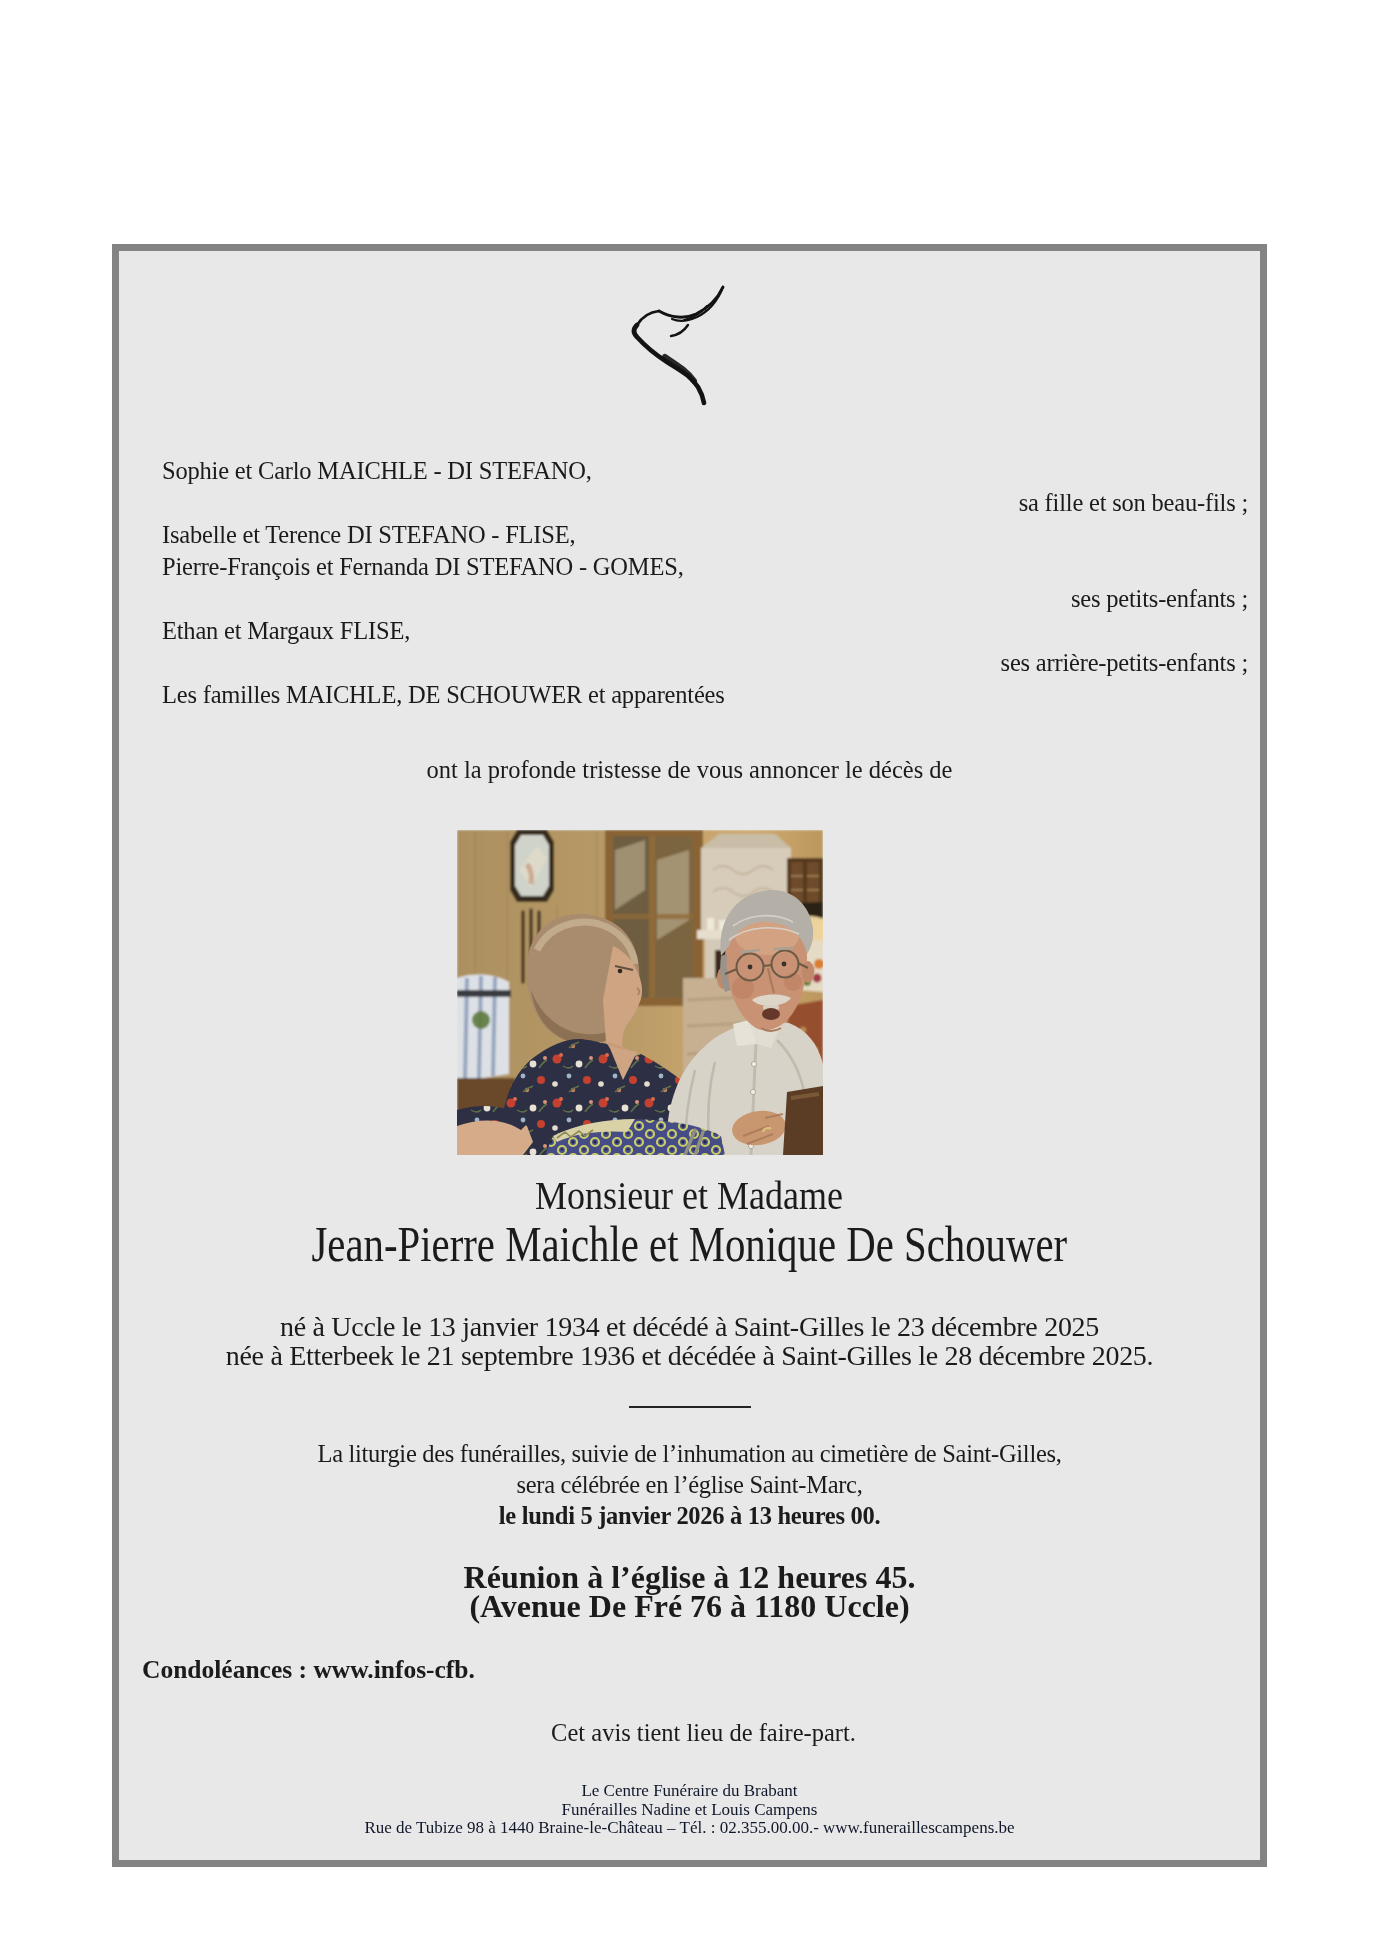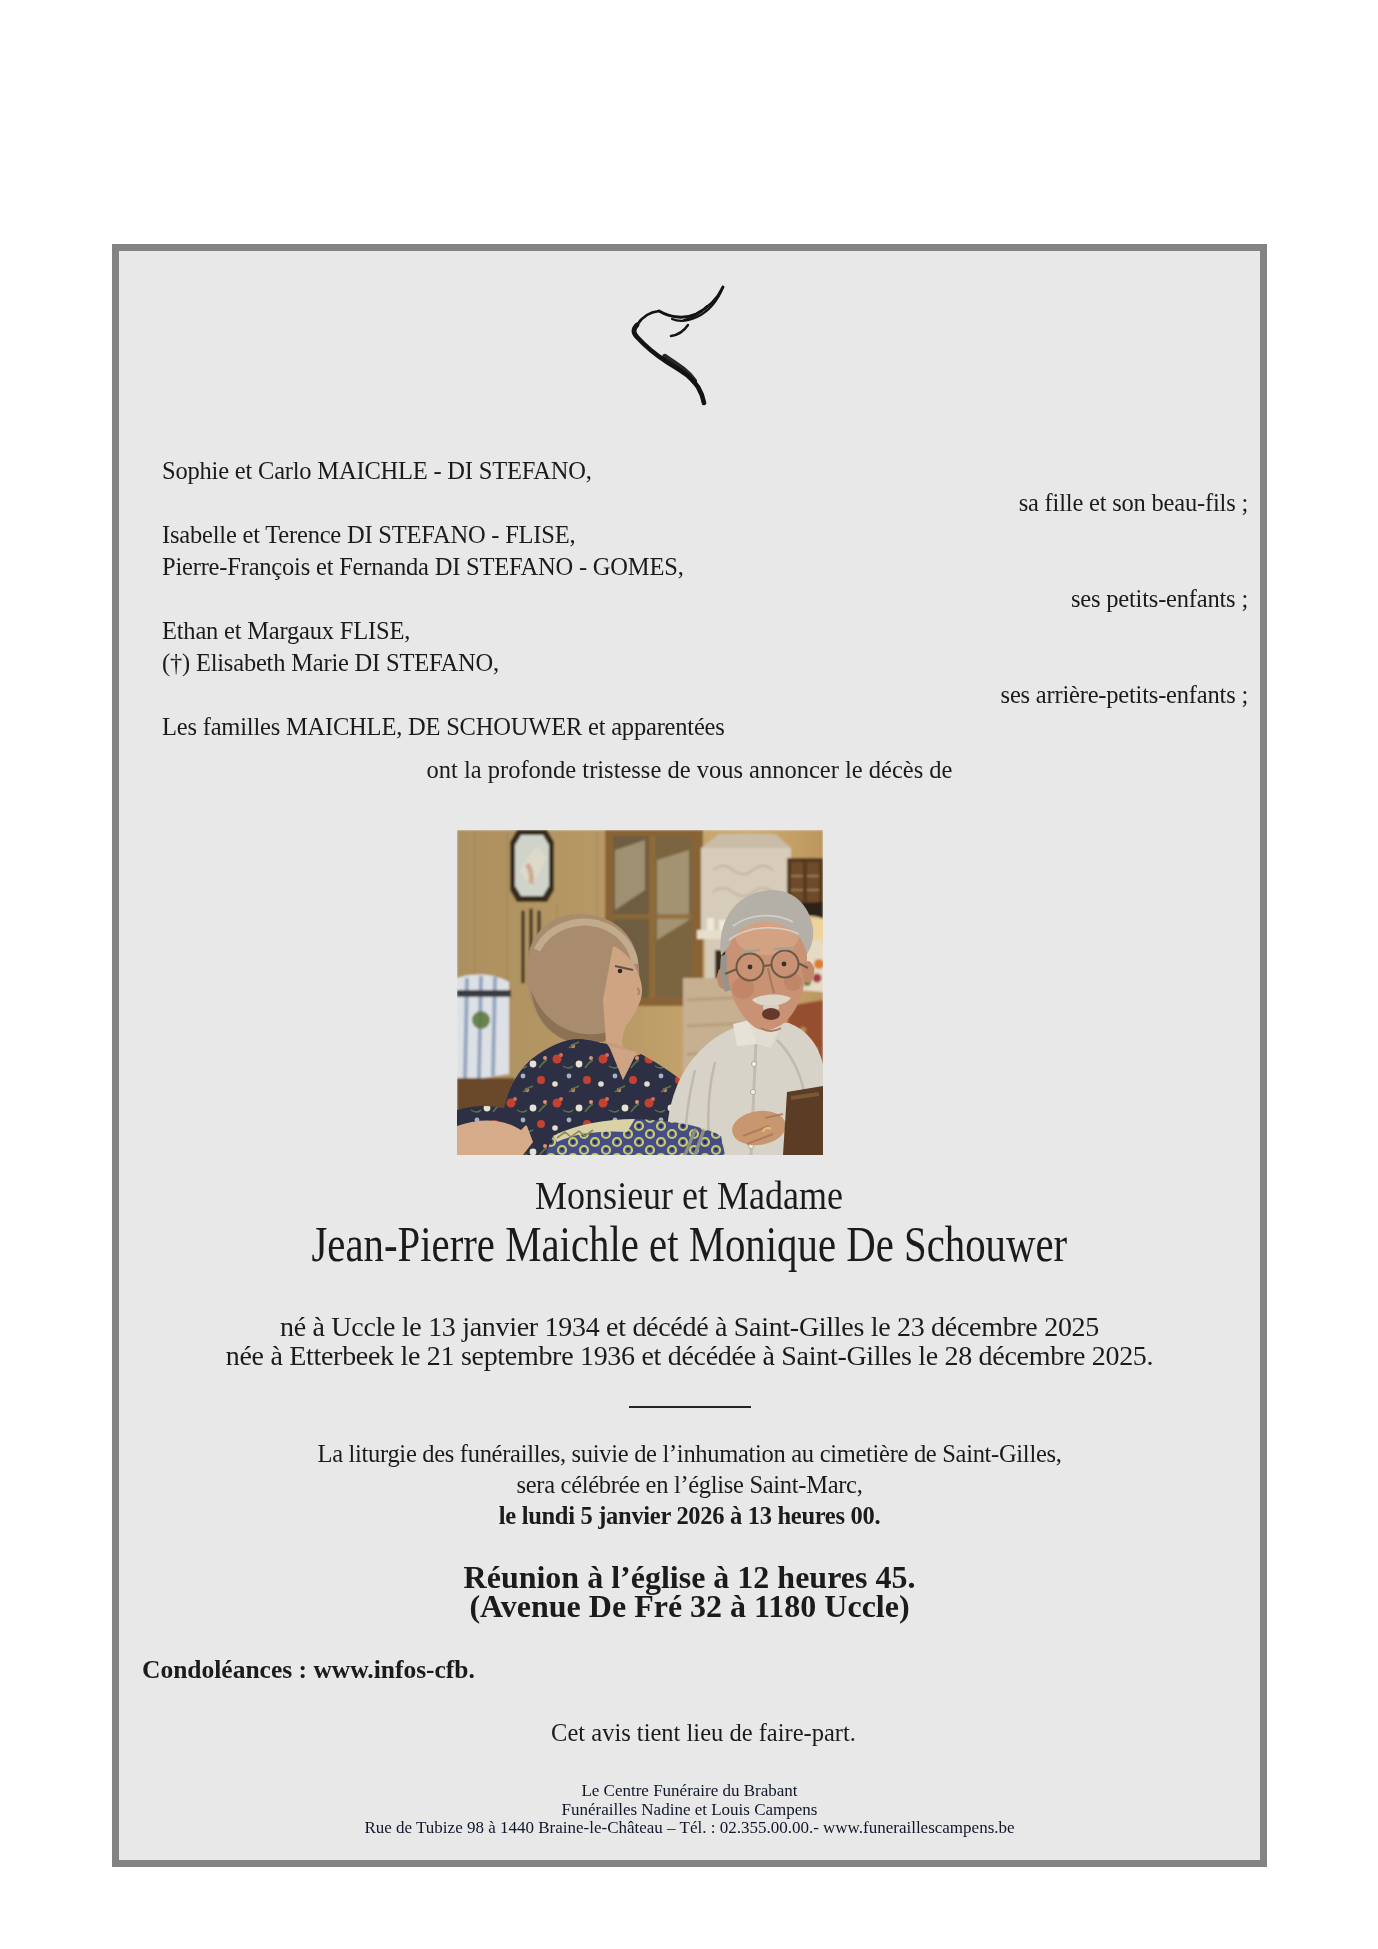--- a/index.html
+++ b/index.html
@@ -49,21 +49,20 @@
     </g>
   </svg>
 
   <div class="abs family">
     <div class="l">Sophie et Carlo MAICHLE - DI STEFANO,</div>
     <div class="r">sa fille et son beau-fils ;</div>
     <div class="l">Isabelle et Terence DI STEFANO - FLISE,</div>
     <div class="l">Pierre-François et Fernanda DI STEFANO - GOMES,</div>
     <div class="r">ses petits-enfants ;</div>
     <div class="l">Ethan et Margaux FLISE,</div>
-    <div class="l">(†) Elisabeth Marie DI STEFANO,</div>
     <div class="r">ses arrière-petits-enfants ;</div>
     <div class="l">Les familles MAICHLE, DE SCHOUWER et apparentées</div>
   </div>
 
   <div class="abs intro">ont la profonde tristesse de vous annoncer le décès de</div>
 
   <svg class="abs photo" viewBox="0 0 366 325">
     <defs>
       <linearGradient id="wall" x1="0" y1="0" x2="1" y2="0">
         <stop offset="0" stop-color="#ac9060"></stop>
@@ -289,21 +288,21 @@
   <div class="abs rule"></div>
 
   <div class="abs liturgy">
     <div>La liturgie des funérailles, suivie de l’inhumation au cimetière de Saint-Gilles,</div>
     <div>sera célébrée en l’église Saint-Marc,</div>
     <div class="bold">le lundi 5 janvier 2026 à 13 heures 00.</div>
   </div>
 
   <div class="abs meeting">
     <div>Réunion à l’église à 12 heures 45.</div>
-    <div>(Avenue De Fré 32 à 1180 Uccle)</div>
+    <div>(Avenue De Fré 76 à 1180 Uccle)</div>
   </div>
 
   <div class="abs condol">Condoléances : www.infos-cfb.</div>
 
   <div class="abs notice">Cet avis tient lieu de faire-part.</div>
 
   <div class="abs footer">
     <div>Le Centre Funéraire du Brabant</div>
     <div>Funérailles Nadine et Louis Campens</div>
     <div>Rue de Tubize 98 à 1440 Braine-le-Château – Tél. : 02.355.00.00.- www.funeraillescampens.be</div>

